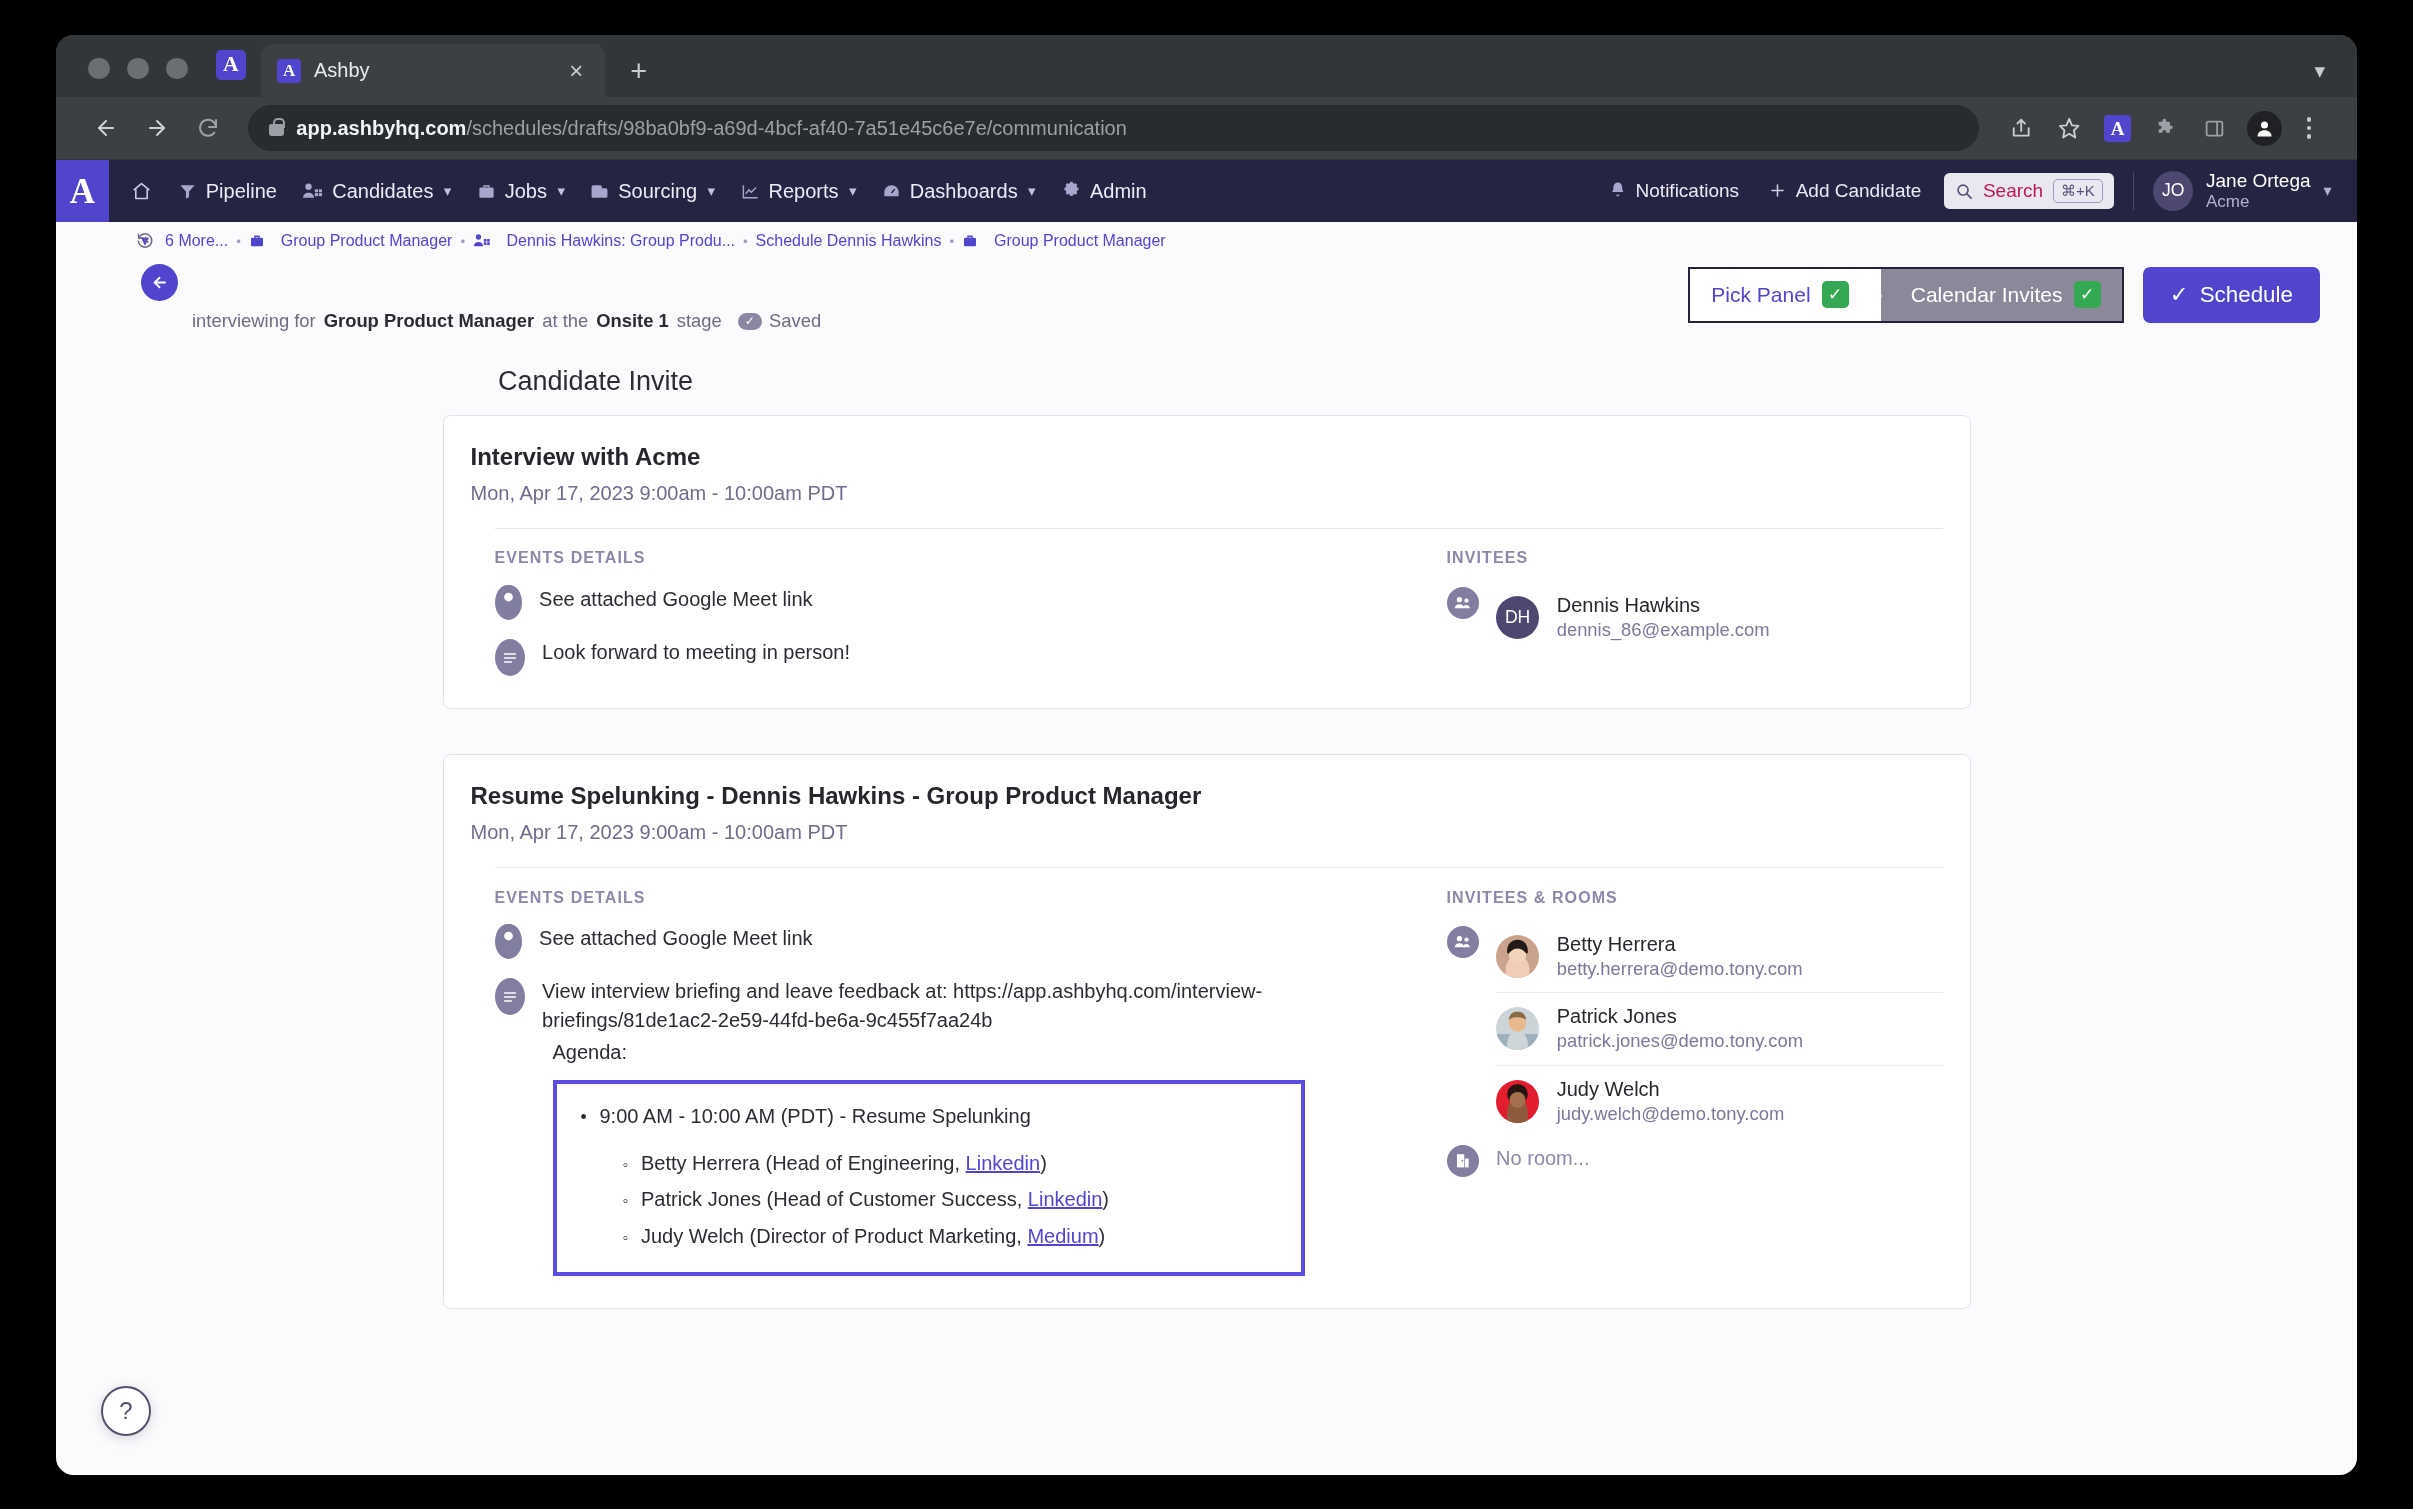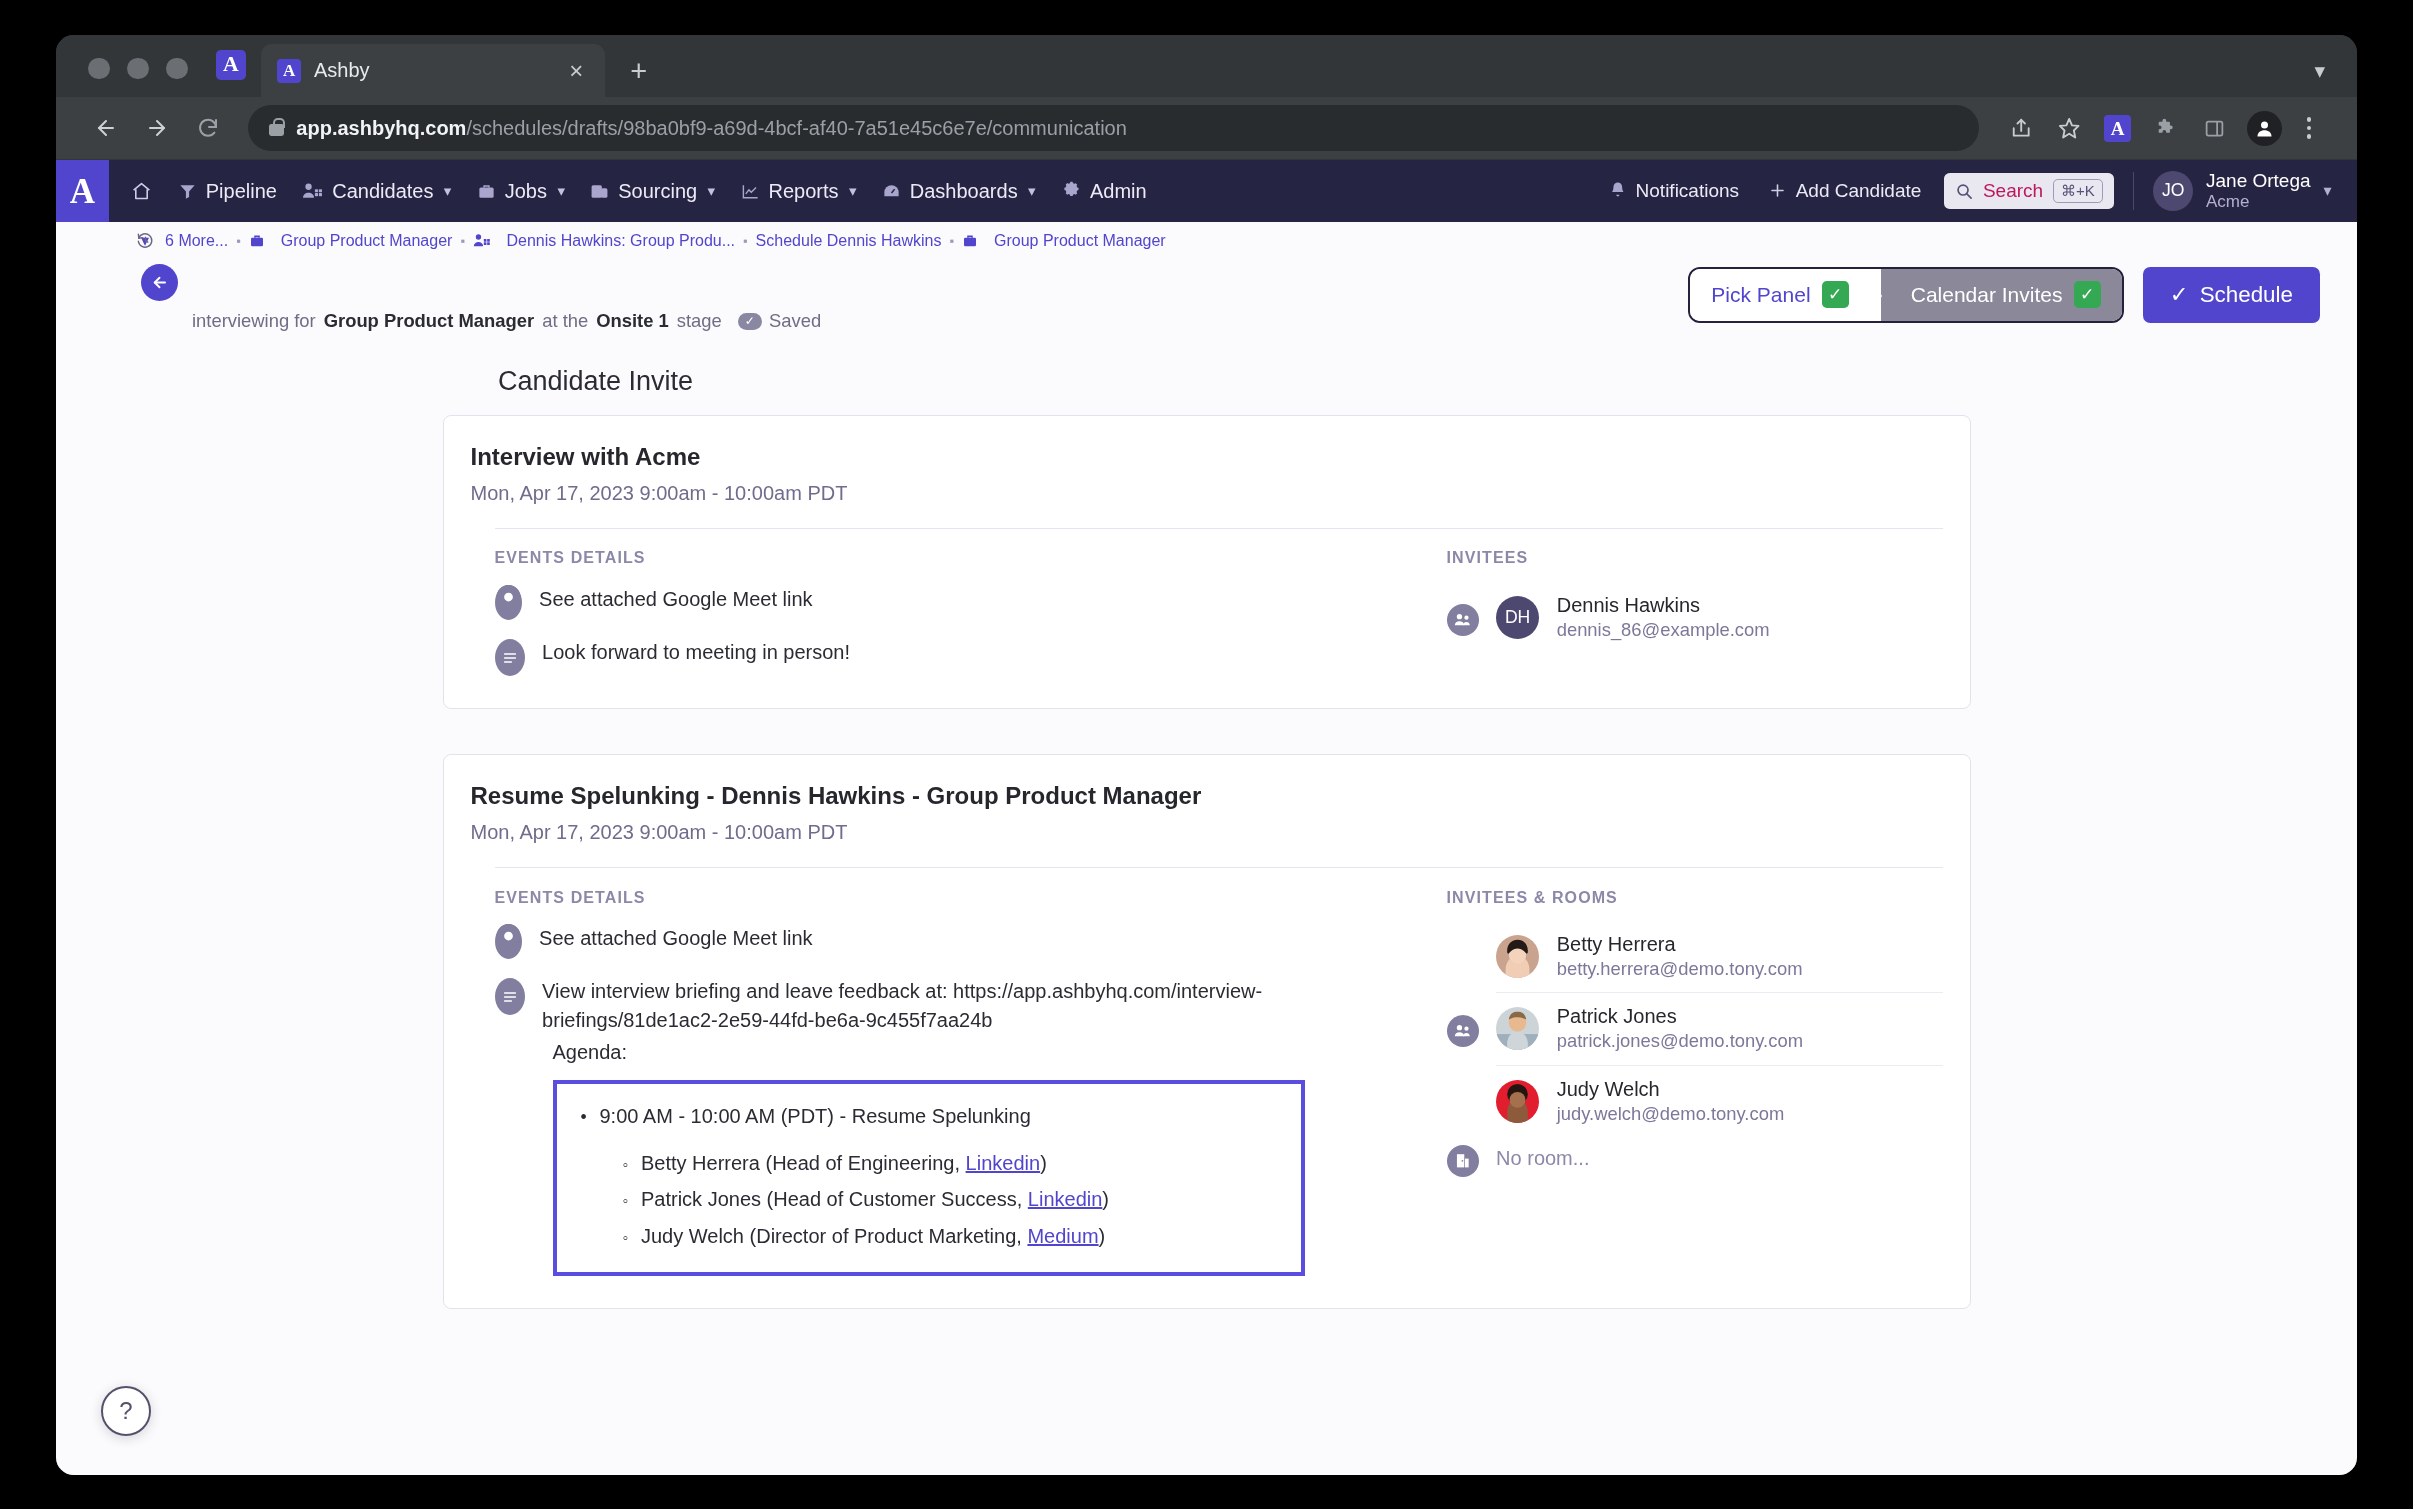--- a/index.html
+++ b/index.html
@@ -249,21 +249,21 @@
     background: #8a87a3; color: #fff;
     display: flex; align-items: center; justify-content: center;
     font-size: 12px;
   }
 
   
   .head-right { display: flex; align-items: center; gap: 19px; padding-top: 3.2px; }
   .stepper {
     display: flex; align-items: stretch;
     border: 2.4px solid #23213c;
-    border-radius: 12px;
+    border-radius: 0;
     overflow: hidden;
     height: 56px;
   }
   .step {
     display: flex; align-items: center; gap: 11.2px;
     padding: 0 21px;
     font-size: 21px;
     position: relative;
   }
   .step.done { background: #fff; color: #5145cd; padding-right: 32px; }
@@ -346,21 +346,21 @@
   .agenda-li {
     font-size: 20px; color: #2b2c33;
     display: flex; gap: 12.8px; align-items: baseline;
   }
   .agenda-li .bullet { color: #2b2c33; font-size: 17.6px; }
   .agenda-sub { margin: 24px 0 0 42px; display: flex; flex-direction: column; gap: 13.6px; }
   .agenda-sub .agenda-li .bullet { font-size: 16px; }
   a.link { color: #5145cd; text-decoration: underline; }
 
   
-  .invitee-block { display: flex; gap: 17.6px; align-items: center; }
+  .invitee-block { display: flex; gap: 17.6px; align-items: flex-start; }
   .people-ic {
     width: 32px; height: 32px; border-radius: 50%;
     background: #817ea0; color: #fff;
     display: flex; align-items: center; justify-content: center;
     flex: none; margin-top: 4.8px;
   }
   .invitee-list { flex: 1; }
   .invitee {
     display: flex; align-items: center; gap: 17.6px;
     padding: 11.2px 0;

